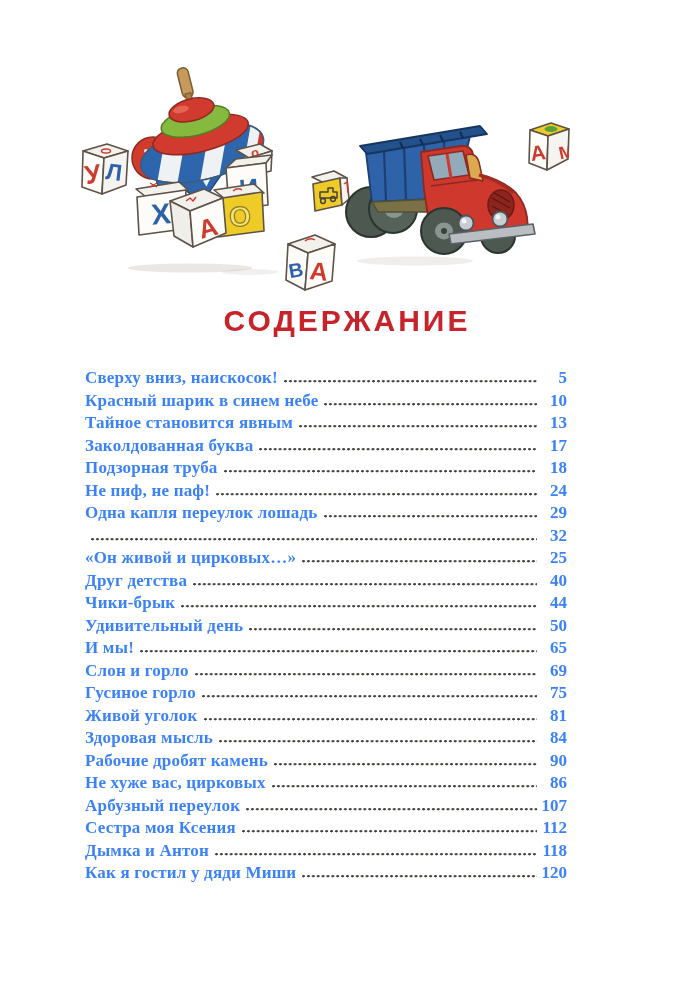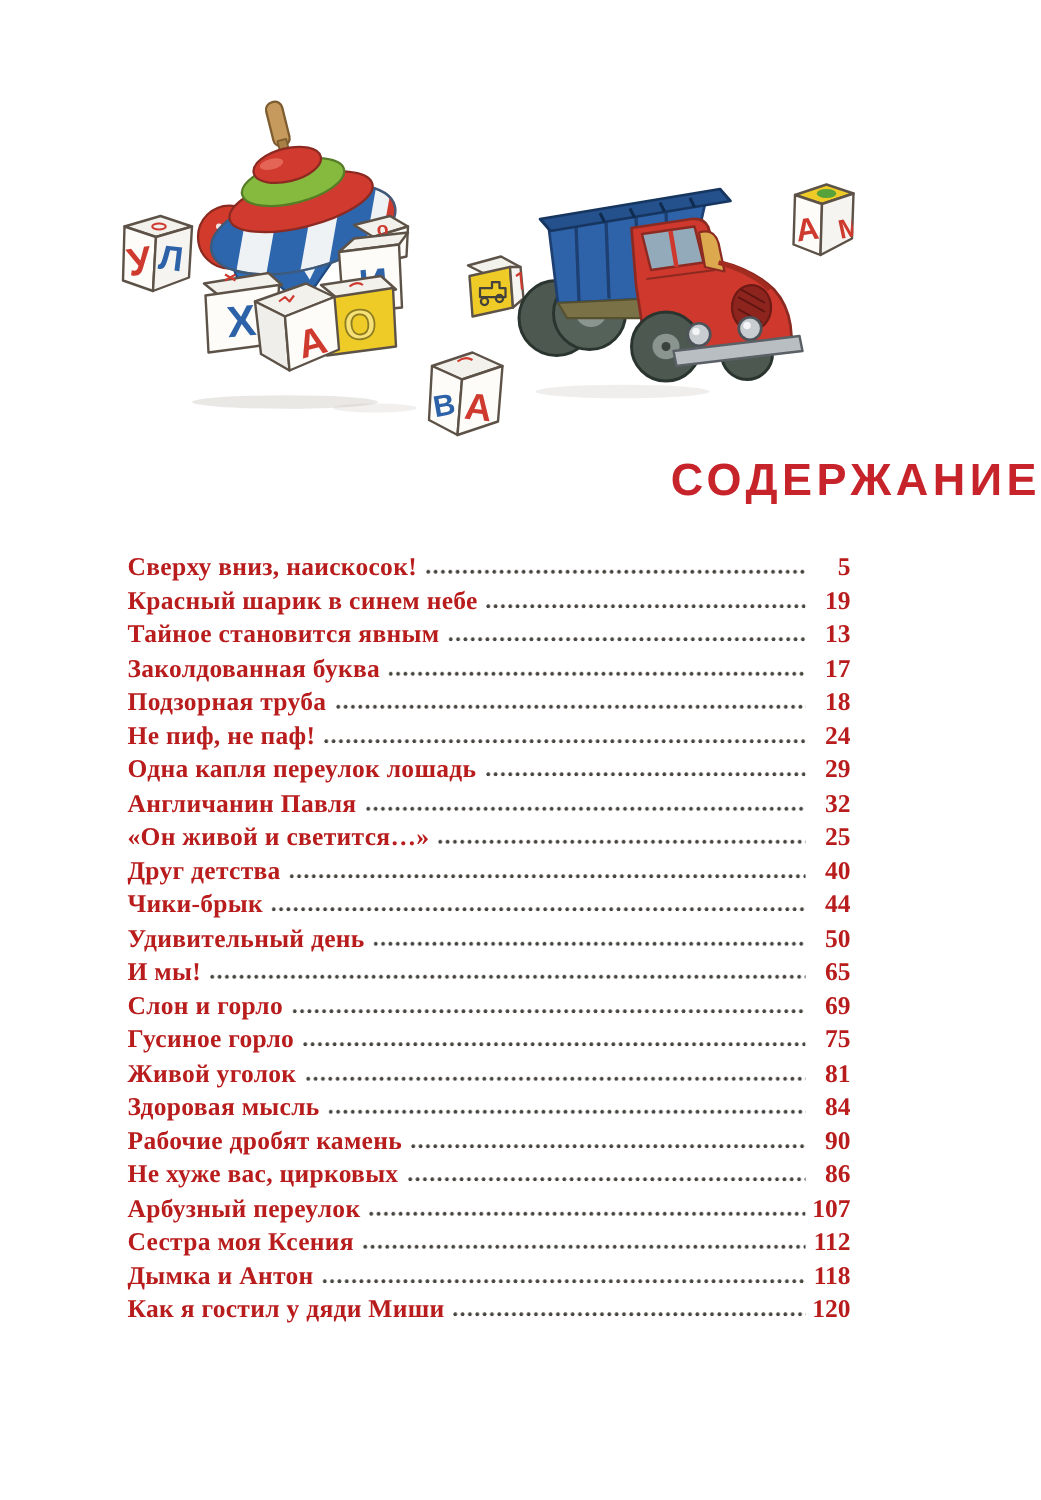--- a/index.html
+++ b/index.html
@@ -3,29 +3,29 @@
 <meta charset="utf-8">
 <style>
   html,body { margin:0; padding:0; background:#ffffff; }
   .page {
     position:relative; width:694px; height:1000px; background:#ffffff;
     font-family:"Liberation Serif", serif; overflow:hidden;
   }
   .illo { position:absolute; top:0; left:0; }
   .title {
     position:absolute; top:304px; left:0; width:100%; margin:0;
-    text-align:right;
+    text-align:center;
     font-family:"Liberation Sans", sans-serif;
     font-weight:700; font-size:30px; letter-spacing:3px;
     color:#c7232a;
   }
   .toc { position:absolute; left:85px; top:367px; width:482px; }
   .row {
     display:flex; align-items:baseline; height:22.5px;
-    font-weight:700; font-size:17px; color:#b91c1c;
+    font-weight:700; font-size:17px; color:#3b82f6;
   }
   .t { white-space:nowrap; line-height:22.5px; letter-spacing:0.2px; }
   .dots {
     flex:1; height:5px; margin:0 2px 0 6px;
     background-image:radial-gradient(circle at 1.5px 3.2px, #47433e 1.05px, rgba(0,0,0,0) 1.5px);
     background-size:4.9px 5px; background-repeat:repeat-x;
   }
   .p { min-width:28px; text-align:right; line-height:22.5px; }
   svg text { font-family:"Liberation Sans", sans-serif; font-weight:bold; }
 </style>
@@ -186,21 +186,21 @@
   <div class="toc" id="toc">
   <div class="row">
     <span class="t">Сверху вниз, наискосок!</span>
     <span class="dots"></span>
     <span class="p">5</span>
   </div>
 
   <div class="row">
     <span class="t">Красный шарик в синем небе</span>
     <span class="dots"></span>
-    <span class="p">19</span>
+    <span class="p">10</span>
   </div>
 
   <div class="row">
     <span class="t">Тайное становится явным</span>
     <span class="dots"></span>
     <span class="p">13</span>
   </div>
 
   <div class="row">
     <span class="t">Заколдованная буква</span>
@@ -220,27 +220,26 @@
     <span class="p">24</span>
   </div>
 
   <div class="row">
     <span class="t">Одна капля переулок лошадь</span>
     <span class="dots"></span>
     <span class="p">29</span>
   </div>
 
   <div class="row">
-    <span class="t">Англичанин Павля</span>
     <span class="dots"></span>
     <span class="p">32</span>
   </div>
 
   <div class="row">
-    <span class="t">«Он живой и светится…»</span>
+    <span class="t">«Он живой и цирковых…»</span>
     <span class="dots"></span>
     <span class="p">25</span>
   </div>
 
   <div class="row">
     <span class="t">Друг детства</span>
     <span class="dots"></span>
     <span class="p">40</span>
   </div>
 

